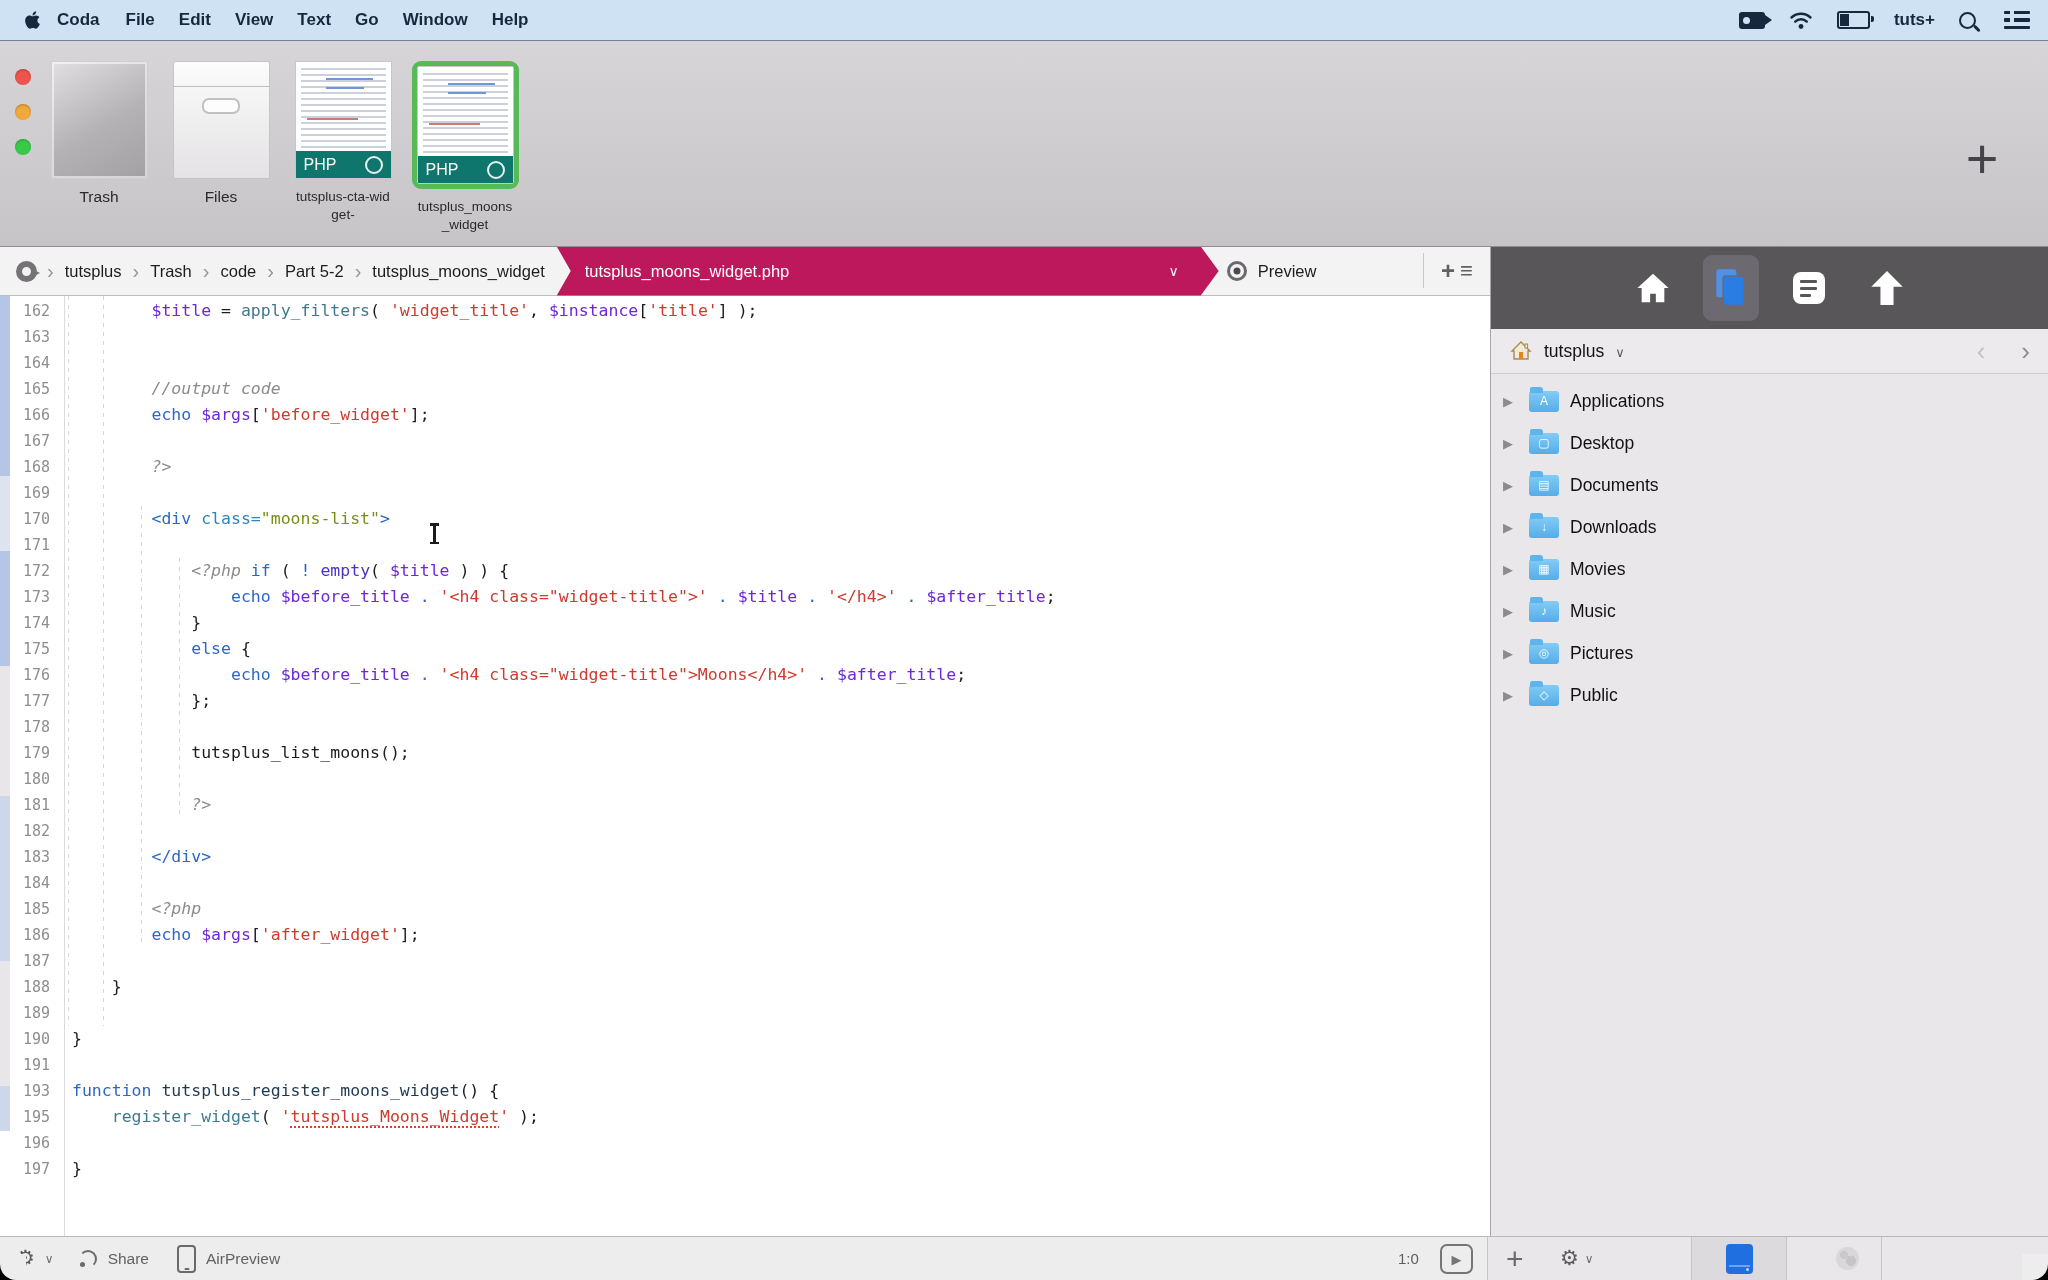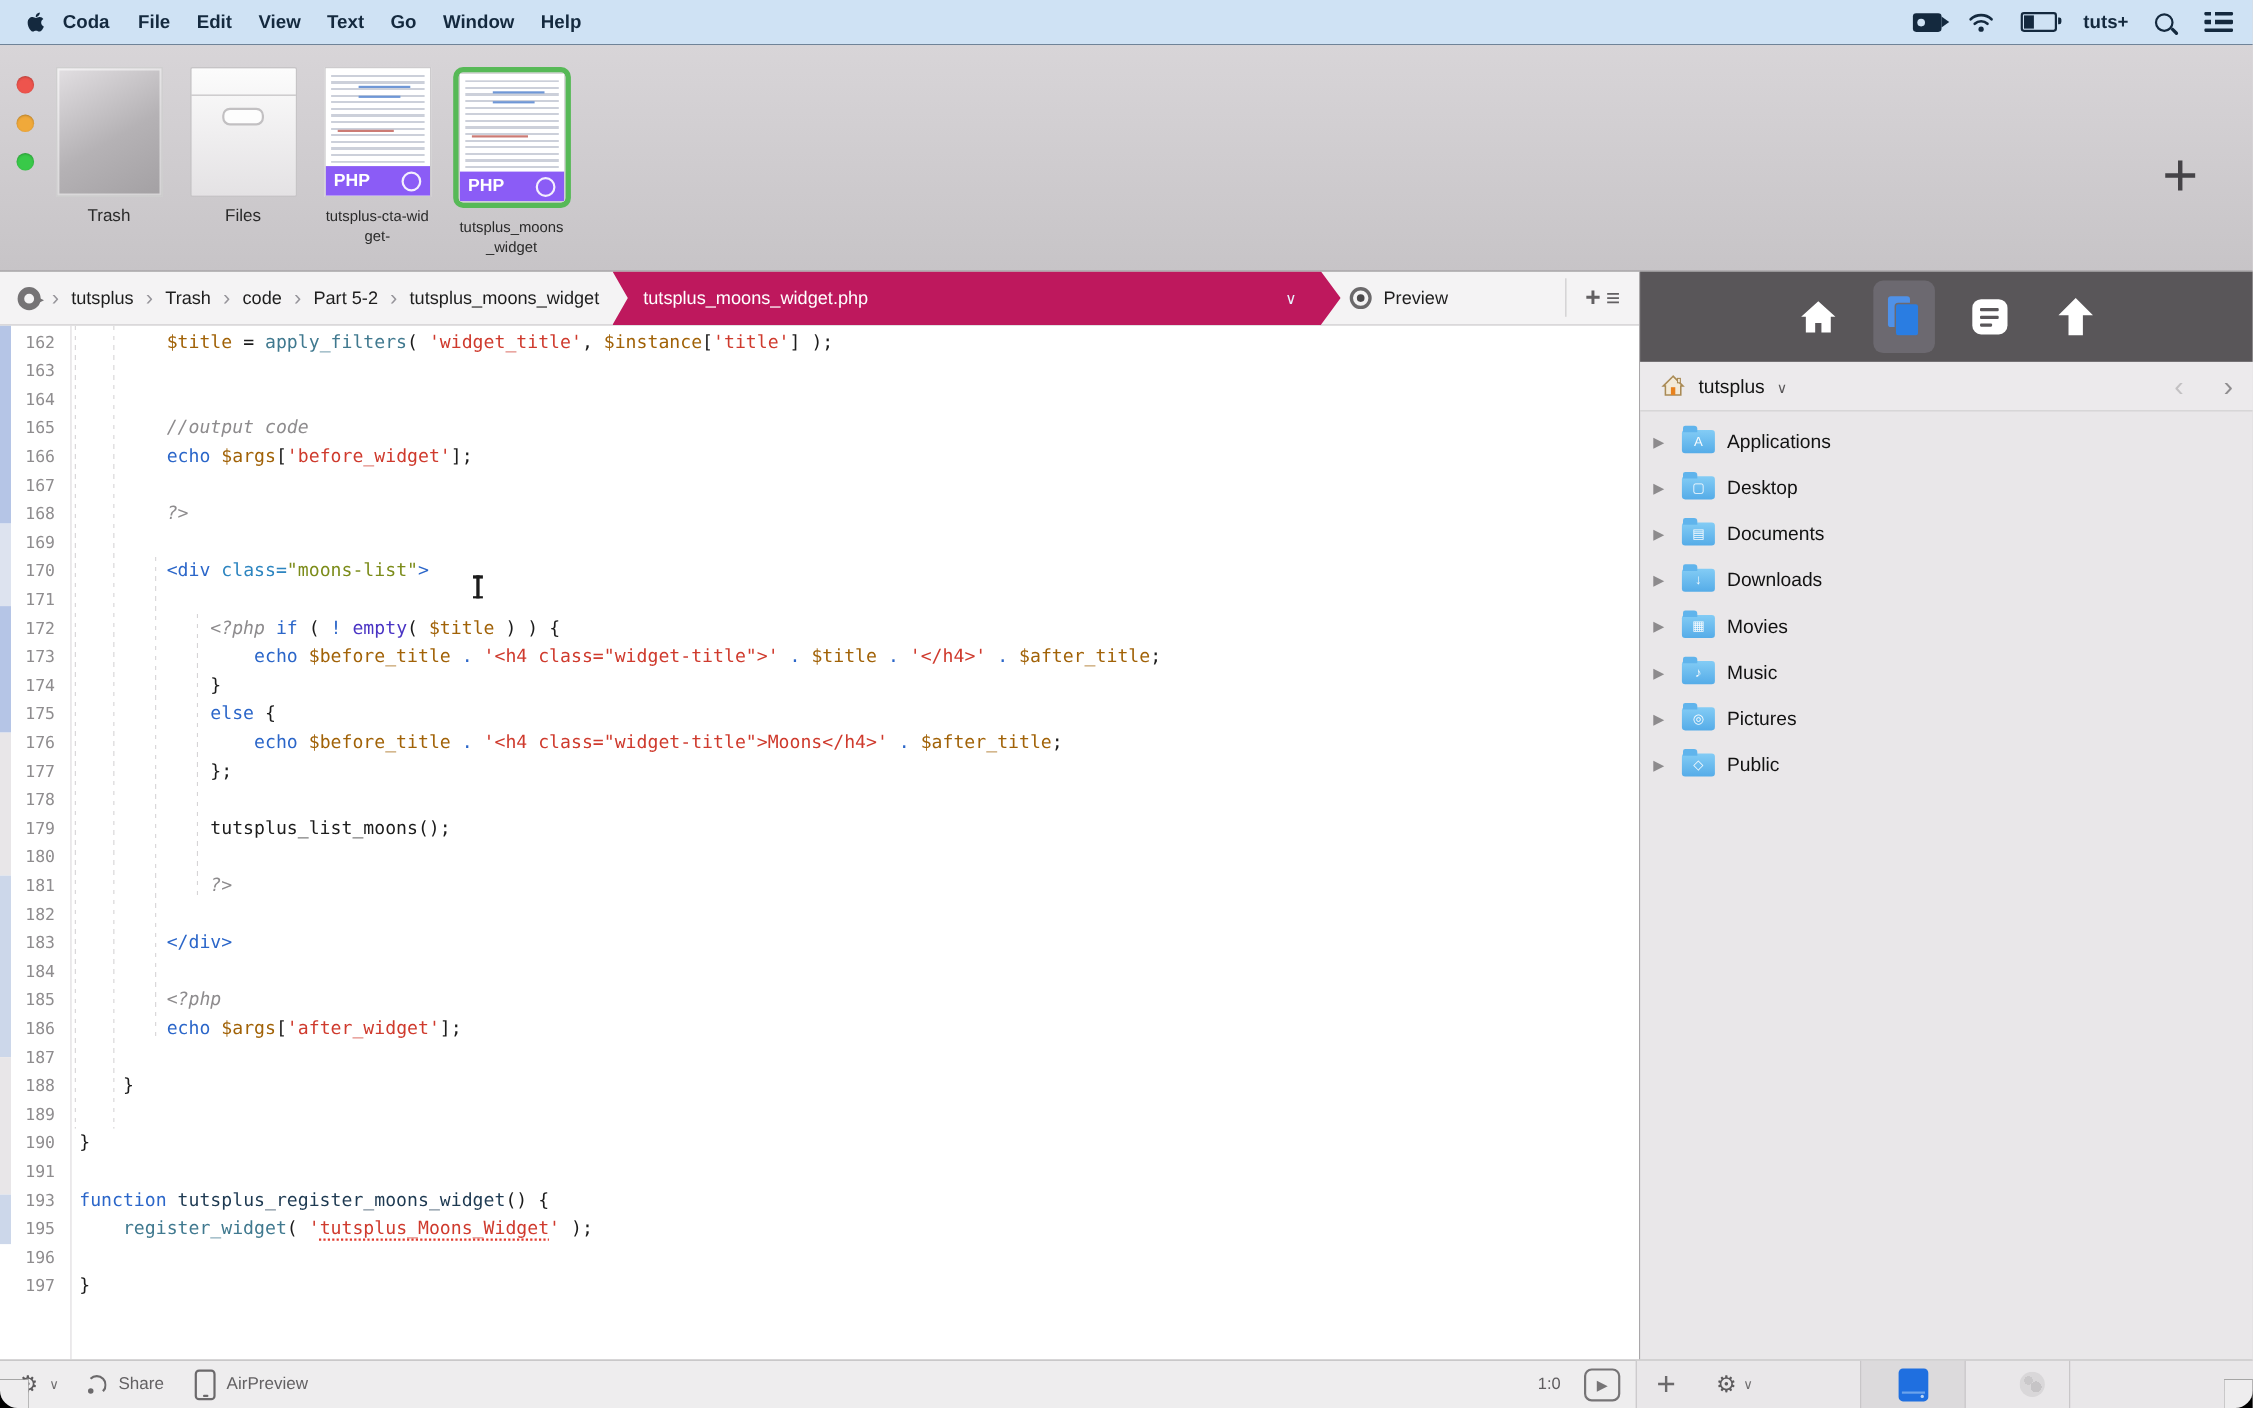--- a/index.html
+++ b/index.html
@@ -40,21 +40,21 @@
   .thumb.files::before{content:"";position:absolute;left:0;right:0;top:24px;height:1px;background:#bdbbbd}
   .thumb.files::after{content:"";position:absolute;left:50%;top:36px;transform:translateX(-50%);width:34px;height:12px;border:2px solid #c2c0c2;border-radius:7px;background:#fdfdfd}
   .thumb.php{position:relative;background:#fff;border:1px solid #c8c6c8;overflow:hidden}
   .phpwrap{position:relative}
   .phpwrap.selected{border:5px solid #57b957;border-radius:9px;overflow:hidden}
   .minicode{position:absolute;left:5px;right:5px;top:6px;bottom:30px;background:repeating-linear-gradient(to bottom,#ccd0da 0 2px,transparent 2px 6px)}
   .ml{position:absolute;height:2px}
   .ml.b1{left:30%;top:12%;width:55%;background:#6f97d6}
   .ml.b2{left:30%;top:24%;width:45%;background:#6f97d6}
   .ml.r1{left:8%;top:62%;width:60%;background:#cc7b74}
-  .phpstrip{position:absolute;left:0;right:0;bottom:0;height:27px;background:#8b5cf6;display:flex;align-items:center;padding:0 8px;box-sizing:border-box;color:#fff;font-weight:bold;font-size:16px}
+  .phpstrip{position:absolute;left:0;right:0;bottom:0;height:27px;background:#0f766e;display:flex;align-items:center;padding:0 8px;box-sizing:border-box;color:#fff;font-weight:normal;font-size:16px}
   .phpring{margin-left:auto;width:14px;height:14px;border:2px solid rgba(255,255,255,.9);border-radius:50%}
   .tlabel{margin-top:9px;font-size:15.5px;color:#2a2a2a}
   .tlabel.small{font-size:13.5px;line-height:1.3;text-align:center;word-break:break-all;width:100px}
   #tb-add{position:absolute;right:34px;top:86px;width:64px;height:64px;display:flex;align-items:center;justify-content:center;font-size:56px;font-weight:500;color:#454347;line-height:1}
 
   
   #pathbar{position:absolute;top:247px;left:0;width:1490px;height:49px;background:#f4f3f4;border-bottom:1px solid #bfbdbf;box-sizing:border-box;display:flex;align-items:center}
   .rooticon{position:relative;width:21px;height:21px;border:6px solid #757375;border-radius:50%;box-sizing:border-box;margin:0 4px 0 16px}
   .rooticon::after{content:"";position:absolute;right:-9px;top:2px;border-left:8px solid #757375;border-top:4px solid transparent;border-bottom:4px solid transparent}
   #breadcrumbs{display:flex;align-items:center;gap:11px;font-size:16.5px;color:#1d1d1d;margin-left:6px}
@@ -70,21 +70,21 @@
   
   #editor{position:absolute;top:296px;left:0;width:1490px;height:940px;background:#fff;overflow:hidden}
   #strip{position:absolute;left:0;top:0;width:10px;bottom:0}
   .seg{position:absolute;left:0;width:10px}
   #gutterline{position:absolute;left:64px;top:0;bottom:0;width:1px;background:#dcdadc}
   .guide{position:absolute;width:1px;background:repeating-linear-gradient(to bottom,#d6d4d6 0 4px,transparent 4px 9px)}
   #code{position:absolute;left:0;top:2px;right:0}
   .code-row{display:flex;height:26px;line-height:26px;font-family:"DejaVu Sans Mono",monospace;font-size:16.5px;white-space:pre}
   .ln{flex:0 0 50px;width:50px;text-align:right;padding-right:14px;color:#8f8d8f;font-size:15px;font-family:"DejaVu Sans Mono",monospace}
   .lc{padding-left:8px}
-  .tk-p{color:#1c1c1c}.tk-k{color:#2b66c9}.tk-v{color:#a16207}.tk-s{color:#cf3a2d}
+  .tk-p{color:#1c1c1c}.tk-k{color:#2b66c9}.tk-v{color:#6d28d9}.tk-s{color:#cf3a2d}
   .tk-f{color:#40798f}.tk-c{color:#8d8b8d;font-style:italic}.tk-a{color:#2d85c0}
   .tk-g{color:#7c8c1a}.tk-b{color:#4a34c4}.tk-d{color:#1e3a52}
   .tk-u{color:#cf3a2d;text-decoration:underline dotted #e23b2e 2px;text-underline-offset:4px}
   #ibeam{position:absolute;left:433px;top:227px;width:2.5px;height:21px;background:#1b1b1b}
   #ibeam::before,#ibeam::after{content:"";position:absolute;left:-3.5px;width:9.5px;height:2.5px;background:#1b1b1b}
   #ibeam::before{top:0}#ibeam::after{bottom:0}
 
   
   #sidebar{position:absolute;top:247px;left:1490px;width:558px;bottom:44px;background:#e9e7e9;border-left:1px solid #a9a7a9;box-sizing:border-box}
   #side-topbar{height:82px;background:#595659;display:flex;align-items:center;justify-content:center;gap:22px}

